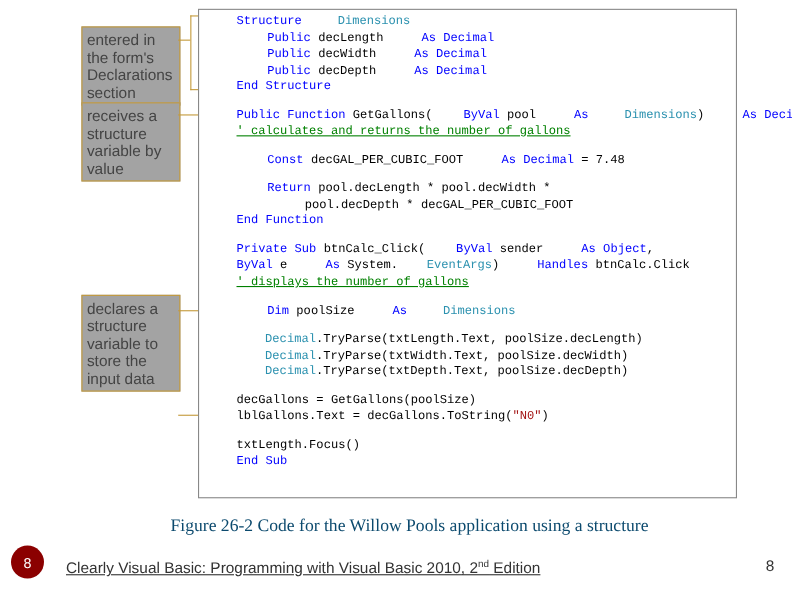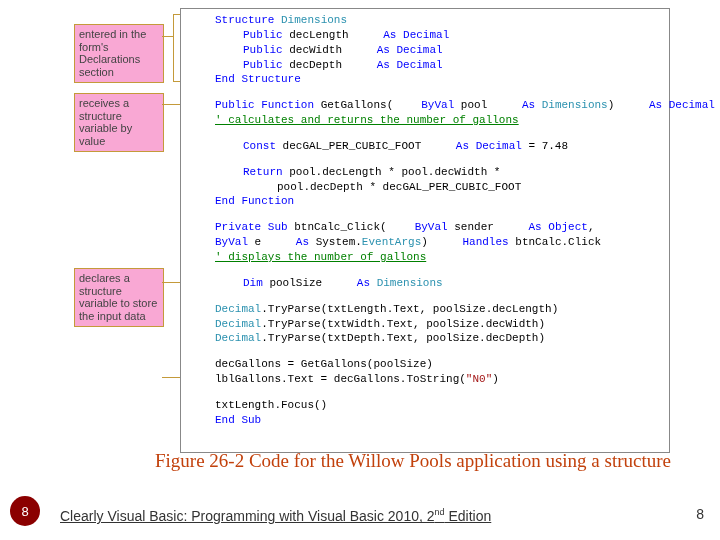--- a/index.html
+++ b/index.html
@@ -25,46 +25,46 @@
     border: 1px solid #888;
     padding: 4px 6px;
     font-family: Consolas, 'Courier New', monospace;
     font-size: 11px;
     line-height: 1.35;
     box-sizing: border-box;
   }
   .annotation {
     position: absolute;
     border: 1px solid #c49a3a;
-    font-size: 11px;
+    font-size: 14px;
     color: #444;
     padding: 3px 4px;
     width: 80px;
     line-height: 1.15;
-    background: #f9a8d4;
+    background: #a3a3a3;
   }
   .connector {
     position: absolute;
     border-top: 1px solid #c49a3a;
     height: 1px;
   }
   .bracket {
     position: absolute;
     border-left: 1px solid #c49a3a;
     border-top: 1px solid #c49a3a;
     border-bottom: 1px solid #c49a3a;
     width: 6px;
   }
   .caption {
     position: absolute;
     left: 155px;
-    bottom: 68px;
+    bottom: 52px;
     font-family: 'Times New Roman', serif;
-    font-size: 19px;
-    color: #c2410c;
+    font-size: 16px;
+    color: #0c4a6e;
   }
   .footer-text {
     position: absolute;
     left: 60px;
     bottom: 16px;
     font-size: 14px;
     color: #333;
     text-decoration: underline;
   }
   .footer-text sup {
@@ -85,21 +85,21 @@
     justify-content: center;
   }
   .page-right {
     position: absolute;
     right: 16px;
     bottom: 18px;
     font-size: 14px;
     color: #333;
   }
   .kw { color: #0000ff; margin-left: 28px; }
-  .tp { color: #2b91af; }
+  .tp { color: #2b91af; margin-left: 26px; }
   .cm { color: #008000; text-decoration: underline; }
   .code-line { white-space: pre; }
   .ind1 { padding-left: 28px; }
   .ind3 { padding-left: 90px; }
   .blank { height: 11px; }
 </style>
 </head>
 <body>
 
 <div class="slide">

